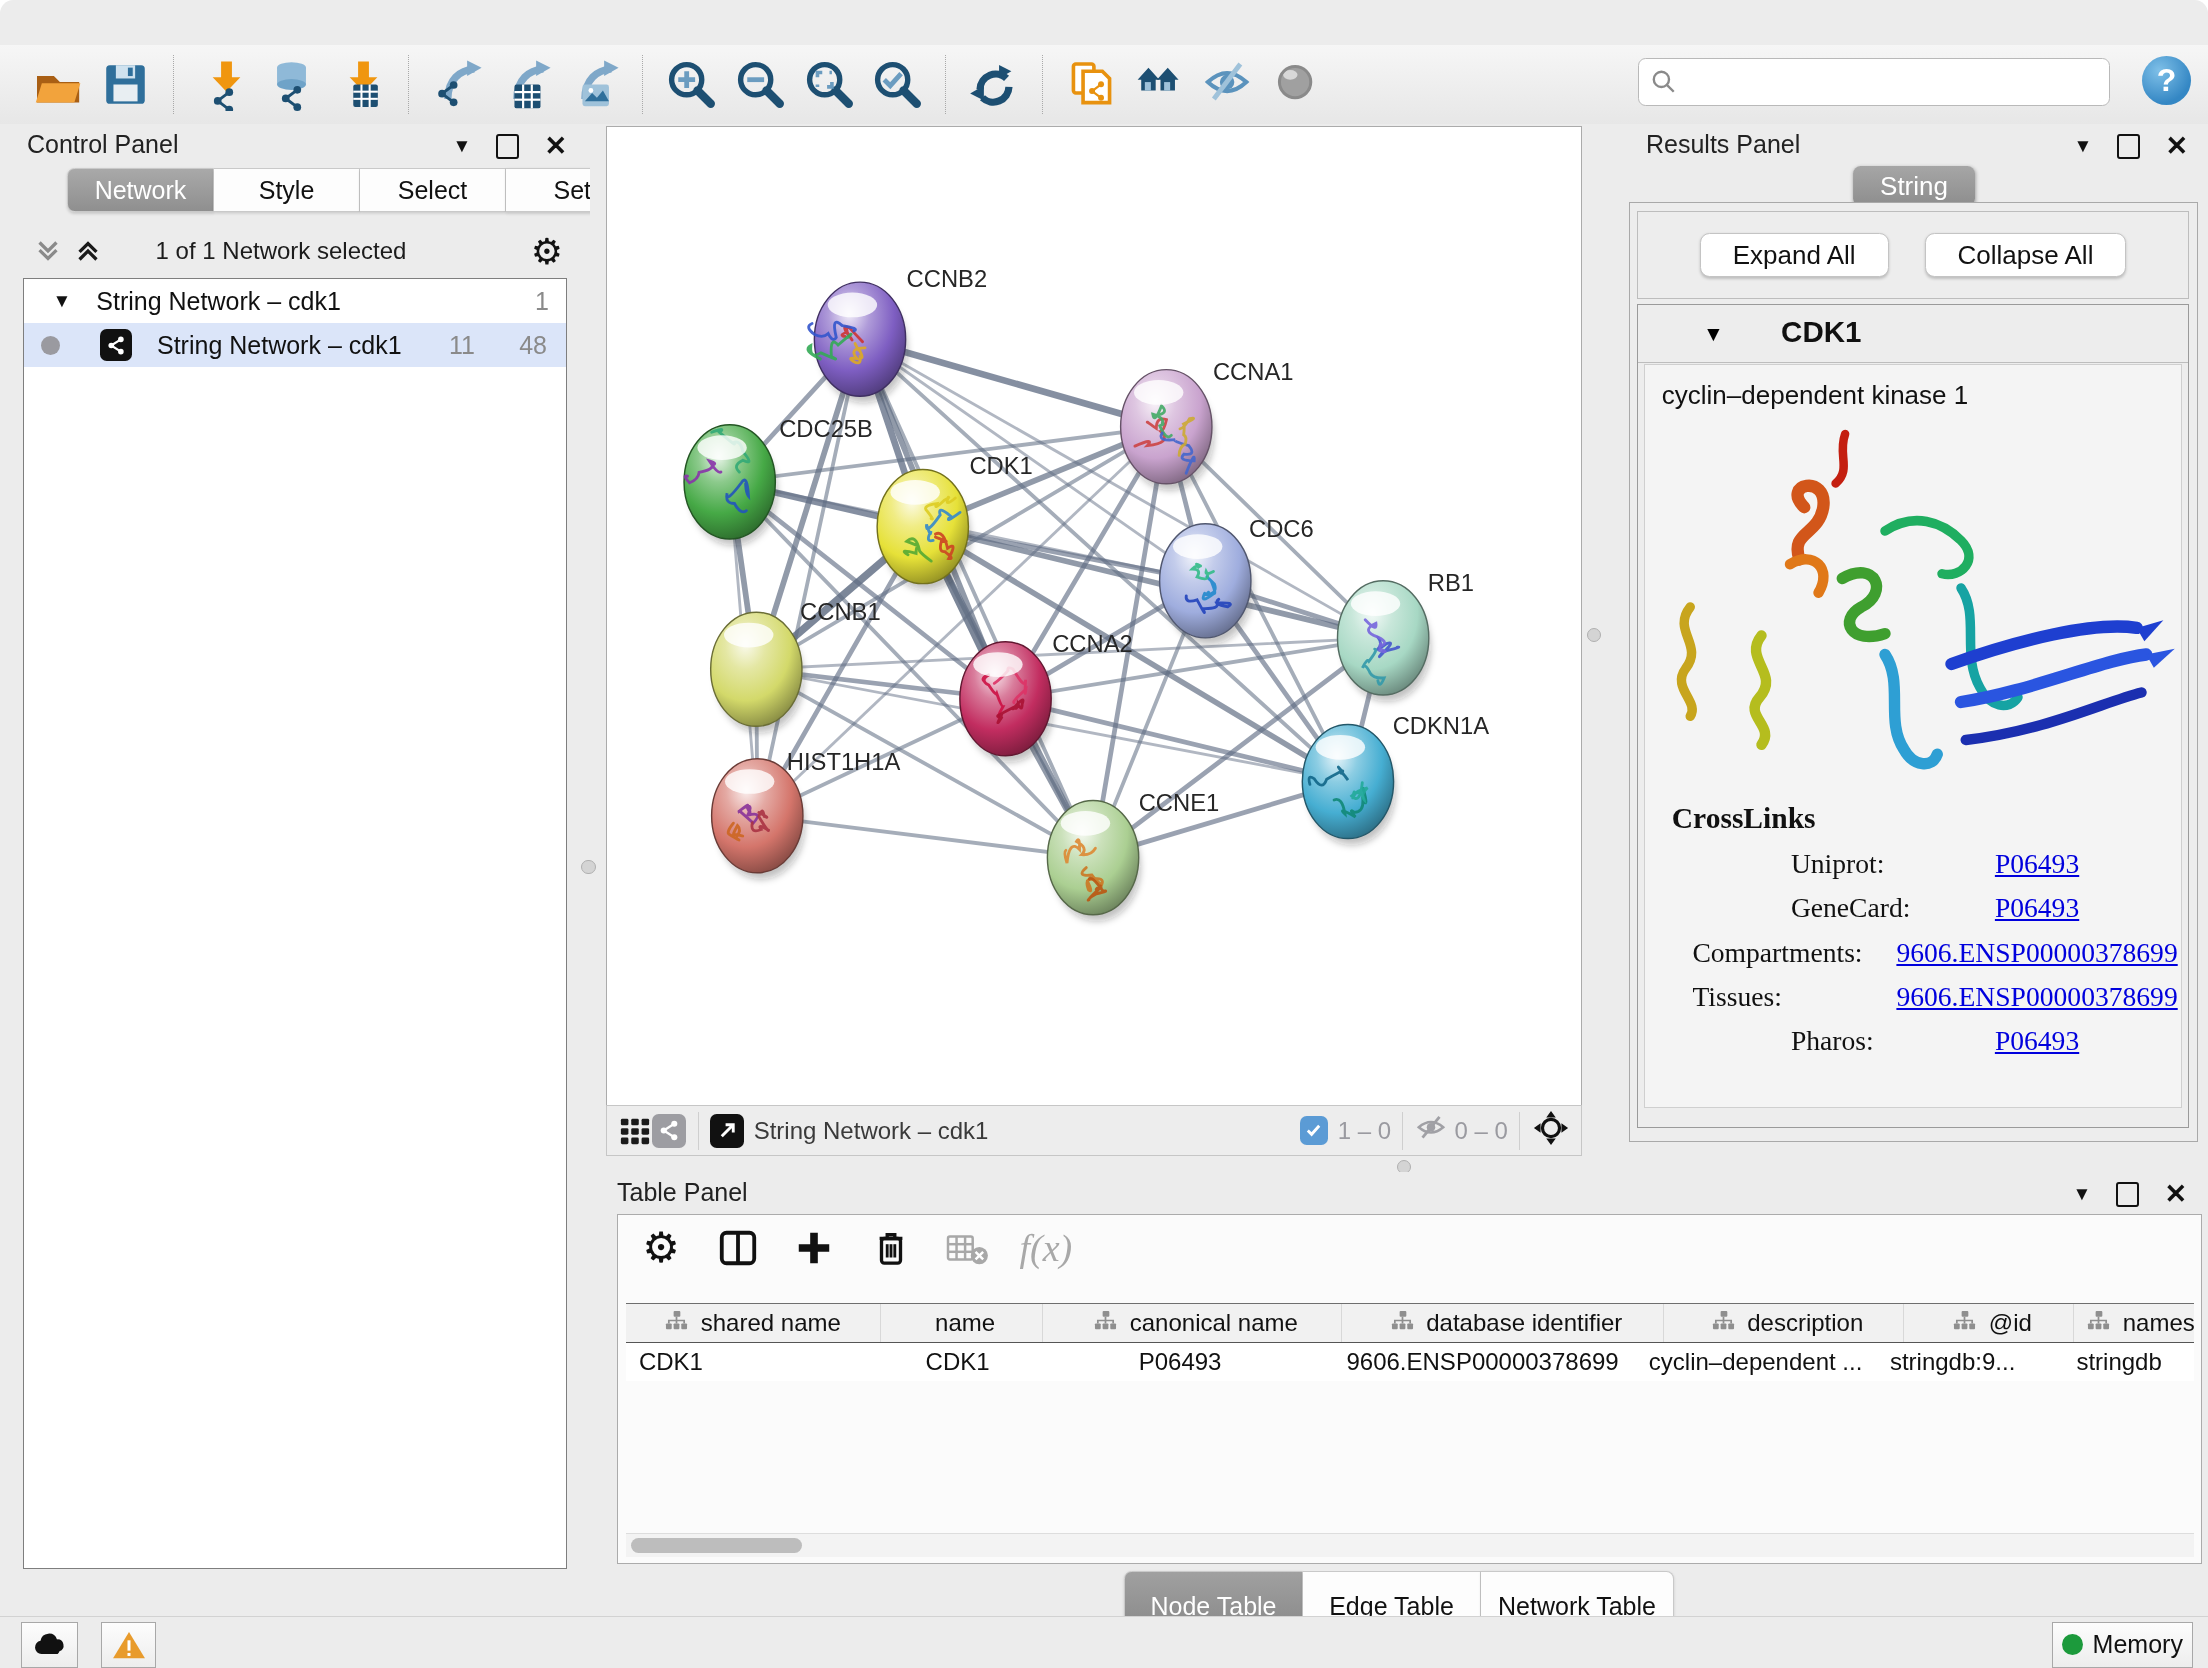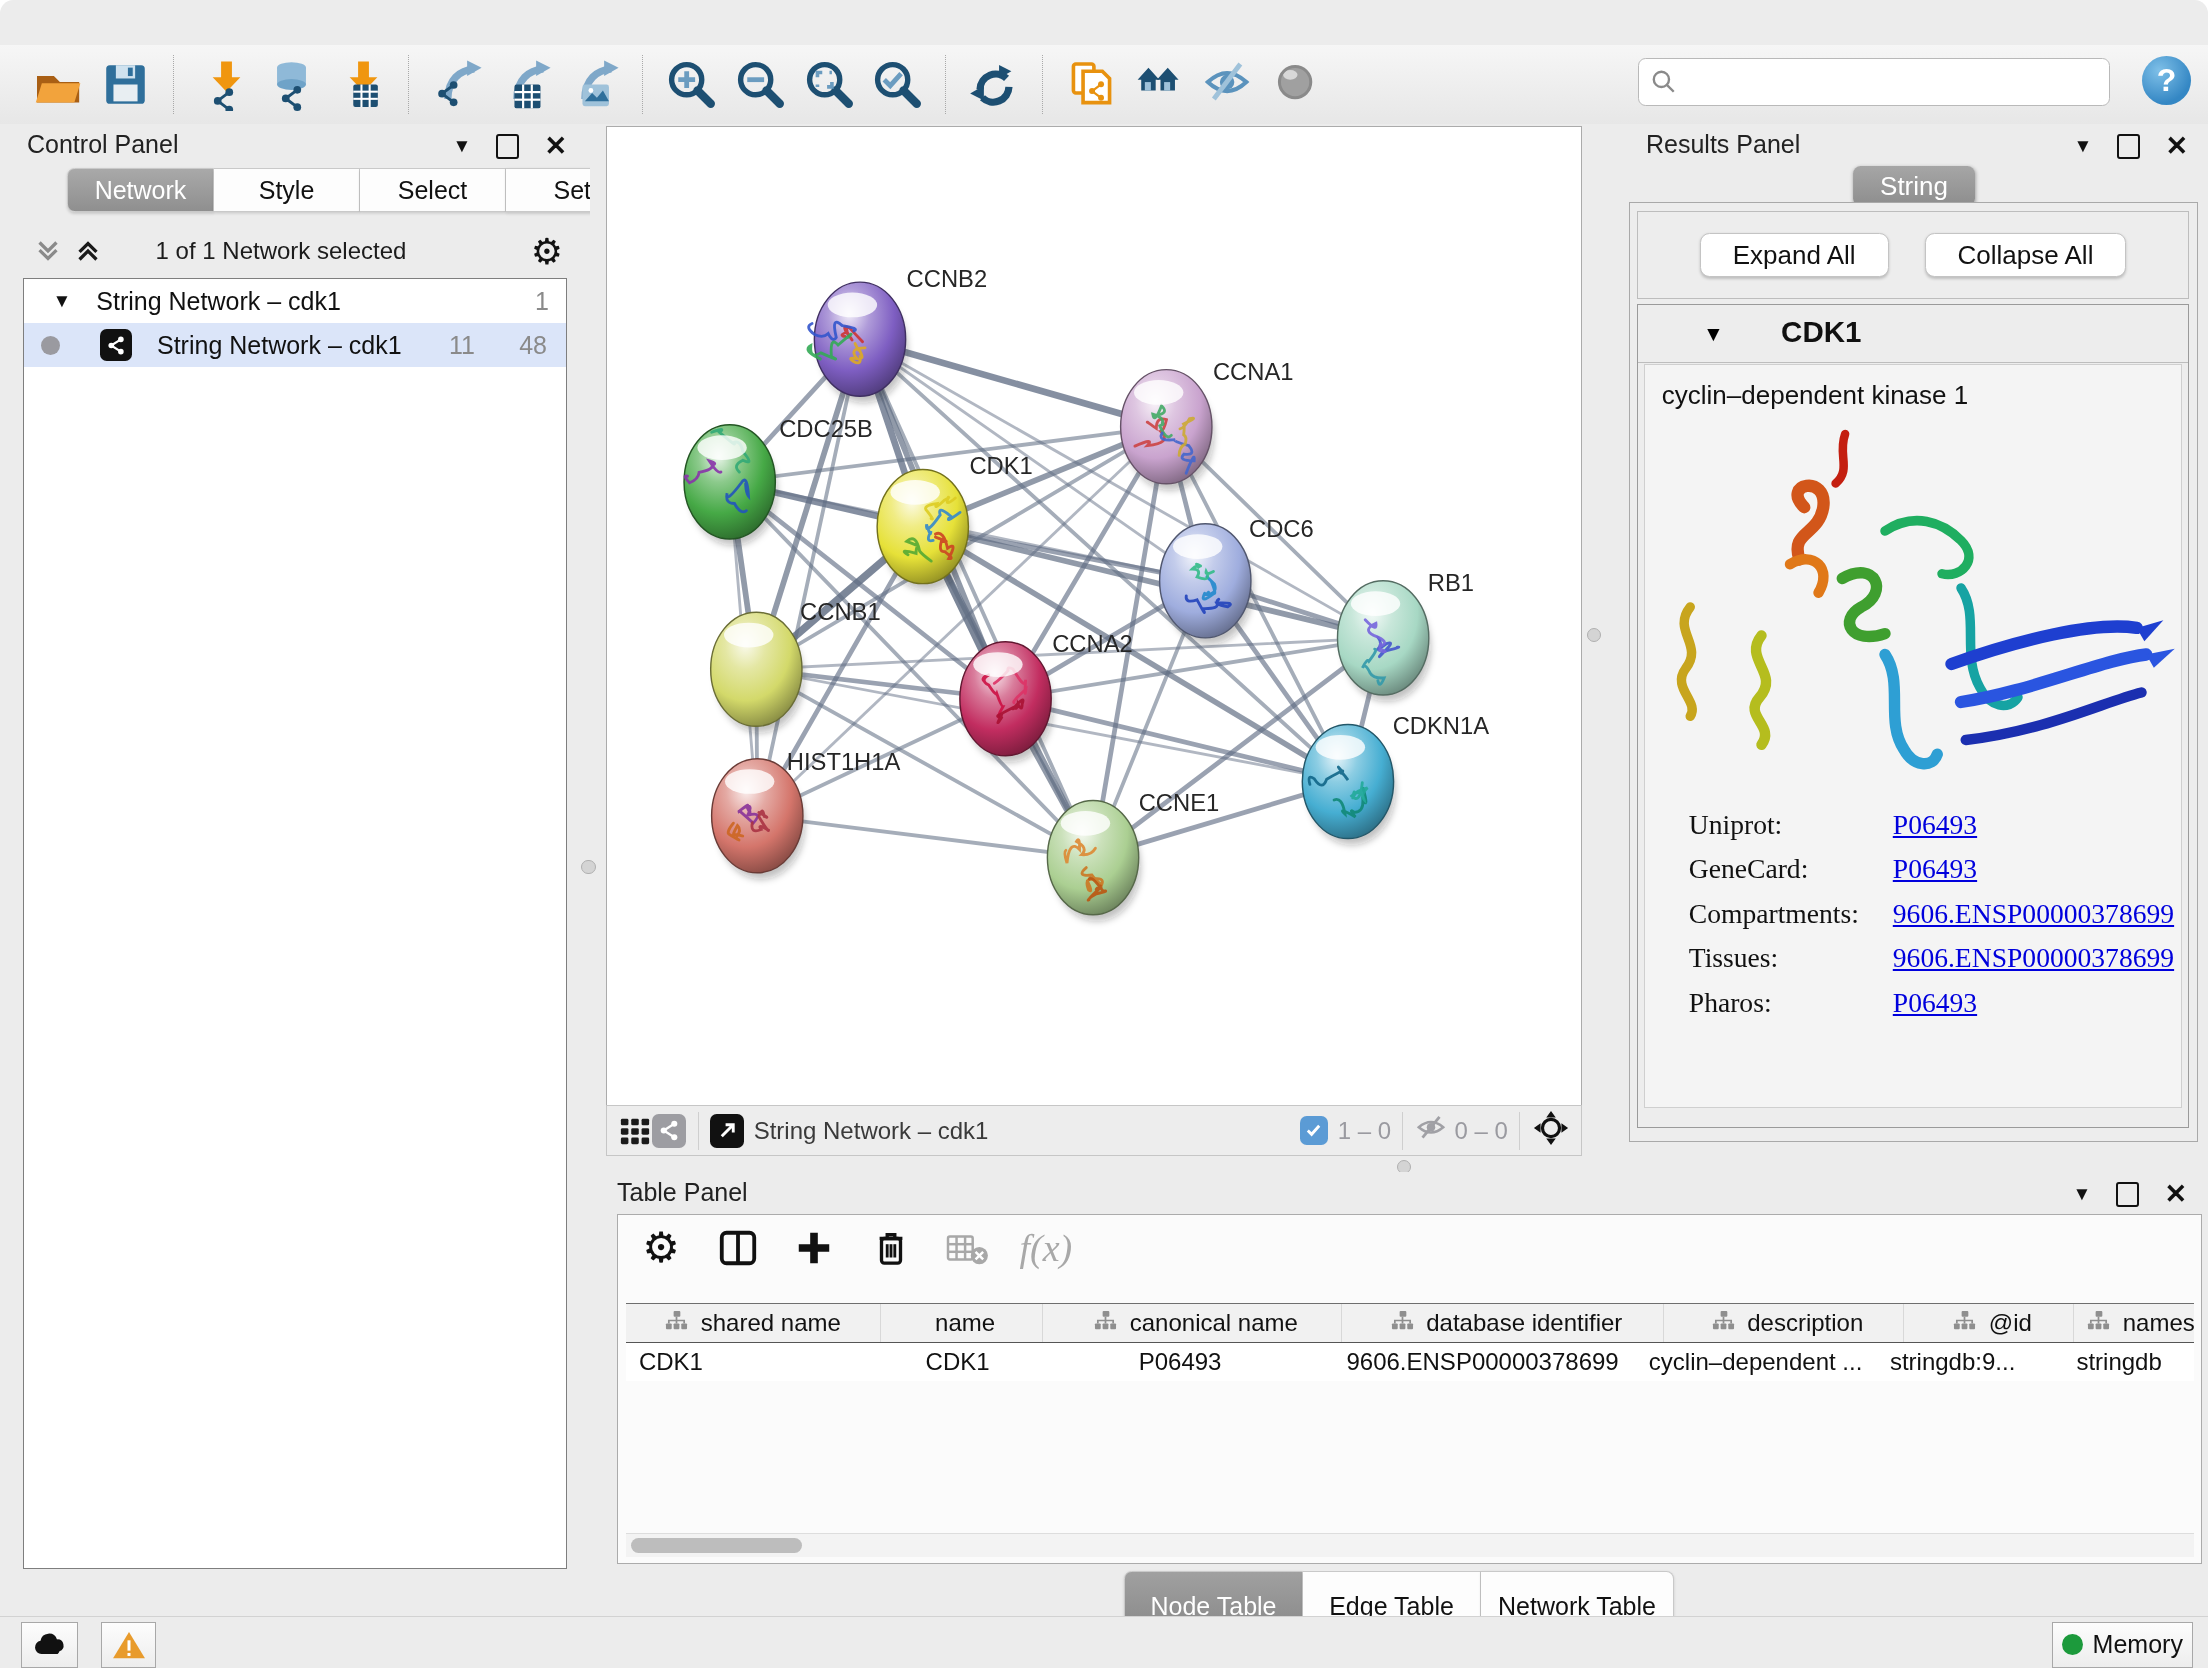--- a/index.html
+++ b/index.html
@@ -64,21 +64,21 @@
   .rp-btnrow{position:absolute;left:7.6px;right:7.6px;top:7.6px;height:86px;border:1px solid #bdbdbd;display:flex;align-items:center;justify-content:center;gap:36px;}
   .rp-btn{padding:0 32px;height:42px;line-height:42px;background:#fff;border:1px solid #c4c4c4;border-radius:9.5px;font-size:26px;color:#111;box-shadow:0 1.9px 2.9px rgba(0,0,0,.2);}
   .rp-section{position:absolute;left:7.6px;right:7.6px;top:101px;bottom:13.3px;border:1.9px solid #9a9a9a;background:#ededed;}
   .rp-sec-head{position:absolute;left:0;right:0;top:0;height:57px;border-bottom:1px solid #bdbdbd;}
   .rp-sec-head .caret{position:absolute;left:65px;top:17px;font-size:21px;}
   .rp-sec-head .name{position:absolute;left:143px;top:9.5px;font-size:29.5px;font-weight:bold;color:#111;}
   .rp-content{position:absolute;left:5.7px;right:5.7px;top:59px;bottom:19px;background:#f4f4f4;border:1px solid #cfcfcf;overflow:hidden;}
   .rp-desc{margin:15px 0 0 17px;font-size:26px;color:#111;}
   .rp-protein{margin:5.7px auto 0 auto;display:block;}
   .rp-xl-title{margin:5.7px 0 0 27px;font-family:"Liberation Serif",serif;font-weight:bold;font-size:29.5px;color:#111;}
-  .xl-row{display:flex;margin:12.4px 0 0 44px;font-family:"Liberation Serif",serif;font-size:27.6px;color:#111;}
+  .xl-row{display:flex;margin:12.4px 0 0 44px;font-family:"Liberation Serif",serif;font-size:27.6px;color:#111;justify-content:center;}
   .xl-label{width:204px;}
   .xl-link{color:#0000dd;text-decoration:underline;}
   
   .table-panel{position:absolute;left:590px;top:1172px;right:0;bottom:51px;background:#ececec;}
   .tp-box{position:absolute;left:27px;right:5.7px;top:42px;height:348px;background:#fbfbfb;border:1.9px solid #ababab;}
   .tp-toolbar{position:absolute;left:0;right:0;top:0;height:65px;display:flex;align-items:center;padding-left:19px;gap:28.5px;}
   .tp-toolbar .ticon{display:flex;align-items:center;justify-content:center;width:48px;height:48px;}
   .fx{font-family:"Liberation Serif",serif;font-style:italic;font-size:38px;color:#a8a8a8;}
   .tp-table{position:absolute;left:7.6px;right:7.6px;top:88px;bottom:32px;overflow:hidden;border-top:1.9px solid #6e6e6e;}
   .tp-hrow{display:flex;height:38px;background:#f1f1f1;border-bottom:1.9px solid #555;gap:8px;}
@@ -665,20 +665,21 @@
               <path d="M205 170 C240 150 255 185 225 200 C200 214 215 240 250 228" stroke="#3f9f2f" stroke-width="12" fill="none" stroke-linecap="round"></path>
               <path d="M250 120 C280 100 310 110 330 130 C350 150 330 170 310 165" stroke="#1fae60" stroke-width="10" fill="none" stroke-linecap="round"></path>
               <path d="M330 180 C350 210 330 250 350 285 C360 305 380 310 390 295" stroke="#16a3a3" stroke-width="10" fill="none" stroke-linecap="round"></path>
               <path d="M250 250 C270 280 250 320 270 350 C280 368 300 370 305 355" stroke="#2e9fd4" stroke-width="12" fill="none" stroke-linecap="round"></path>
               <path d="M320 260 C390 235 470 215 515 222" stroke="#1e3fd0" stroke-width="13" fill="none" stroke-linecap="round"></path>
               <path d="M330 300 C400 290 480 255 525 250" stroke="#2a55e0" stroke-width="13" fill="none" stroke-linecap="round"></path>
               <path d="M335 340 C420 330 480 300 520 290" stroke="#1b2fb0" stroke-width="11" fill="none" stroke-linecap="round"></path>
               <path d="M515 222 l28 -8 -20 22z" fill="#1e3fd0"></path>
               <path d="M525 250 l30 -6 -22 20z" fill="#2a55e0"></path>
             </svg>
+          <div class="rp-xl-title">CrossLinks</div>
           <div id="xl-rows">
               <div class="xl-row">
                 <span class="xl-label">Uniprot:</span>
                 <span class="xl-link">P06493</span>
               </div>
               <div class="xl-row">
                 <span class="xl-label">GeneCard:</span>
                 <span class="xl-link">P06493</span>
               </div>
               <div class="xl-row">

